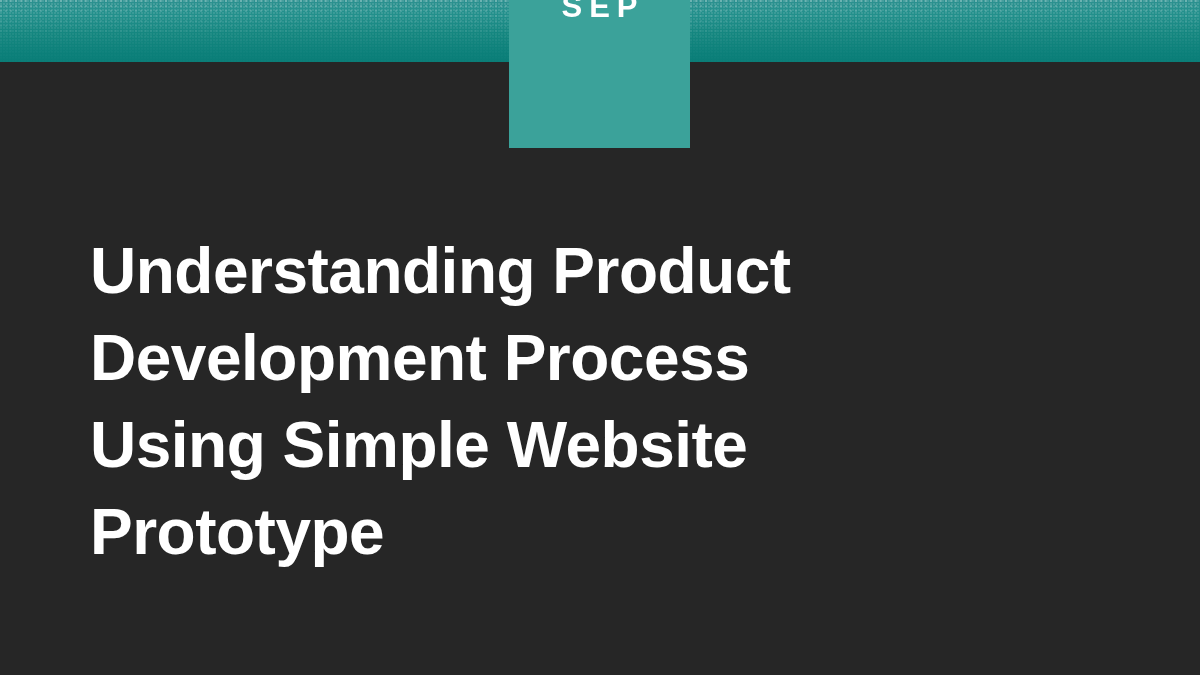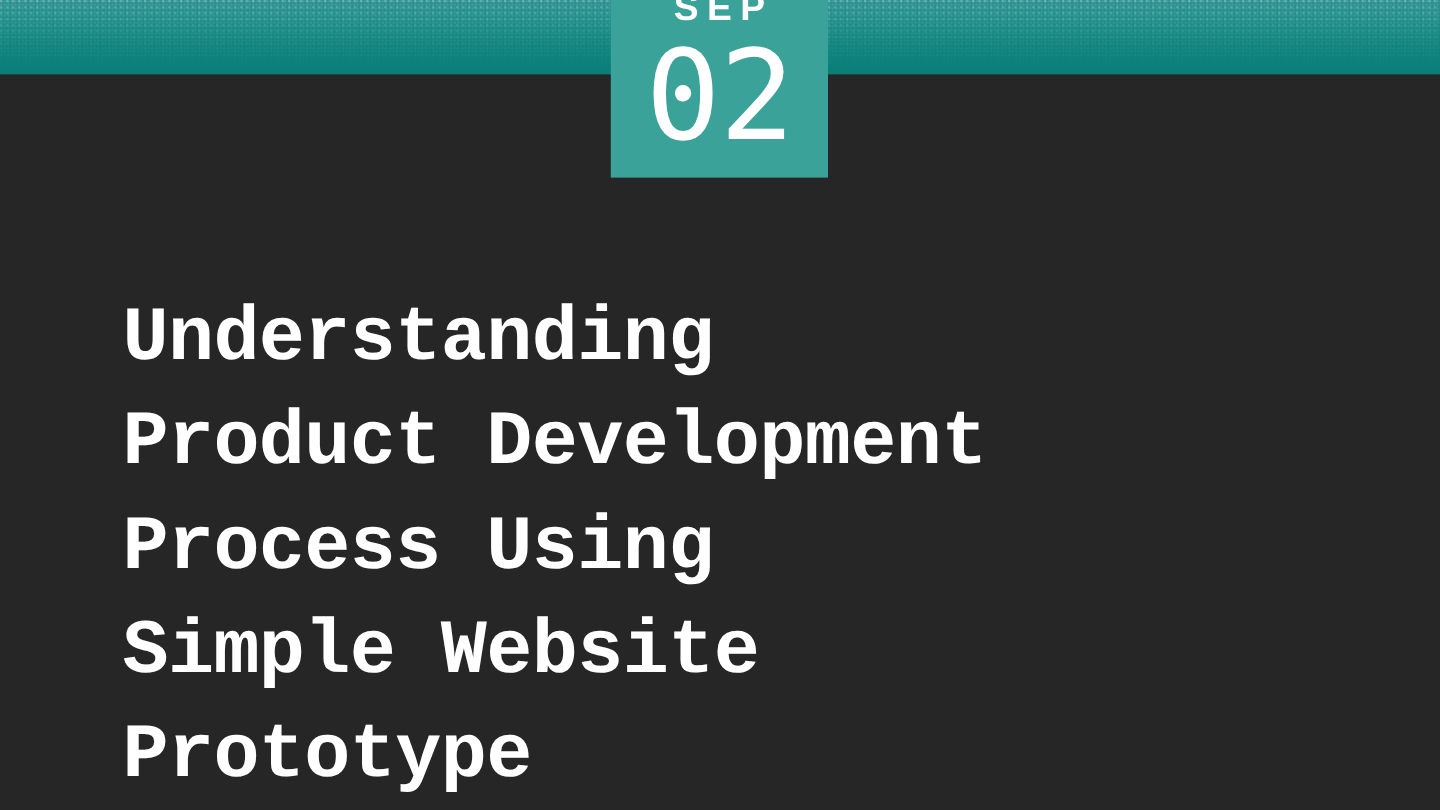--- a/index.html
+++ b/index.html
@@ -99,23 +99,23 @@
   }
 
   
   .content {
     position: absolute;
     left: 86px;
     top: 224px;
     width: 1000px;
   }
   .event-title {
-    margin: 16px;
+    margin: 4px;
     color: #ffffff;
-    font-family: Liberation Mono, monospace;
+    font-family: Liberation Sans, sans-serif;
     font-size: 64px;
     font-weight: 700;
     line-height: 87px;
     letter-spacing: -0.5px;
     max-width: 730px;
   }
 
   
   .time-row {
     position: absolute;
@@ -148,21 +148,20 @@
 
   <div class="bg-dark"></div>
 
   <div class="header-band">
     <div class="header-dots"></div>
     <div class="header-dots-fine"></div>
   </div>
 
   <div class="date-badge">
     <div class="date-month">SEP</div>
-    <div class="date-day">02</div>
   </div>
 
   <div class="content">
     <h1 class="event-title">Understanding Product Development Process Using Simple Website Prototype</h1>
   </div>
 
 
 </div>
 
 </body></html>

